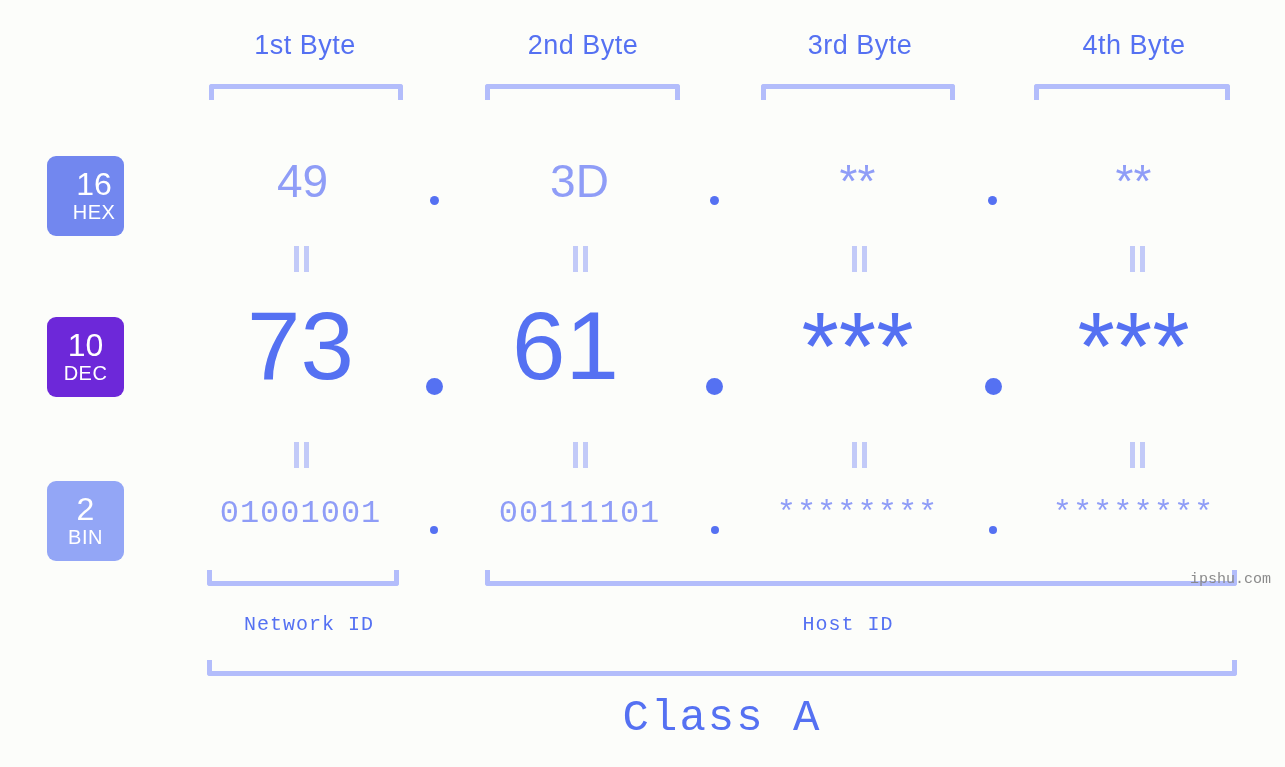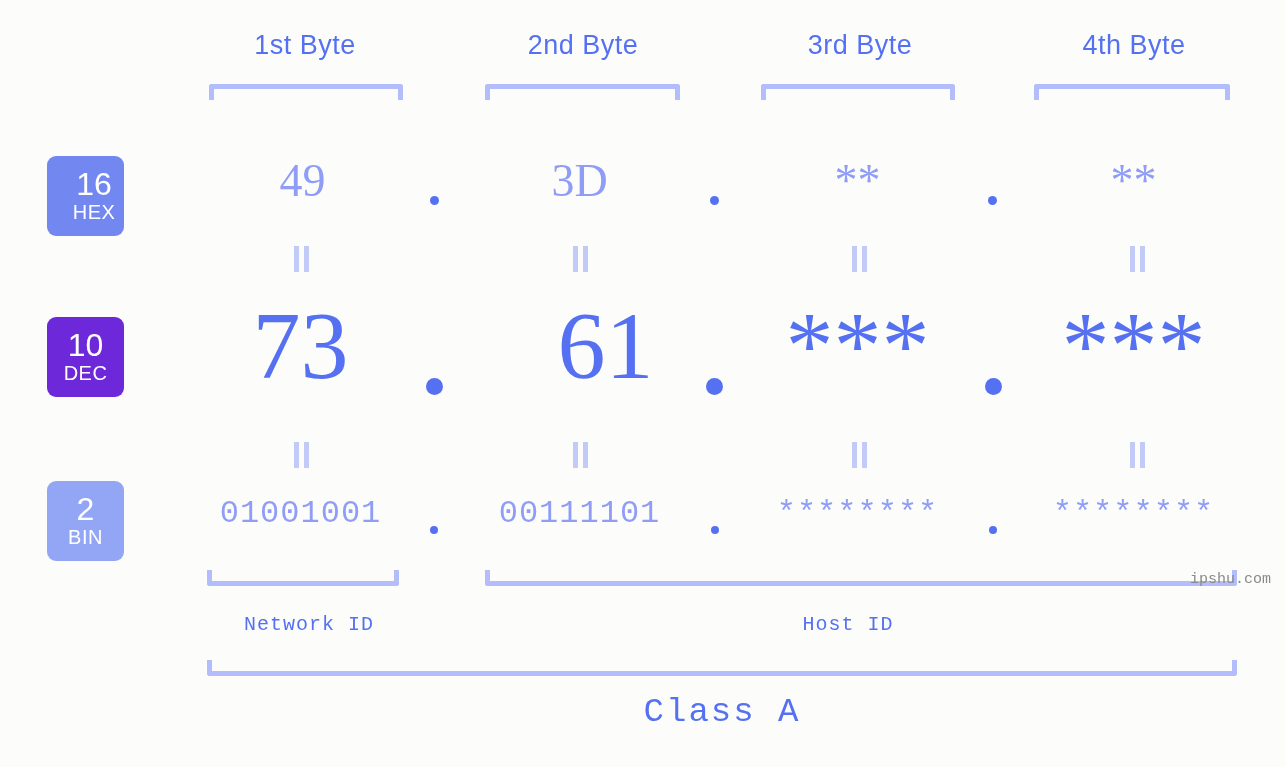--- a/index.html
+++ b/index.html
@@ -84,21 +84,21 @@
     font-weight: 400;
     margin-top: 2px;
     letter-spacing: 0.5px;
   }
 
   
   .cell {
     position: absolute;
     text-align: center;
     white-space: nowrap;
-    font-family: Liberation Serif, serif;
+    font-family: Liberation Sans, sans-serif;
   }
   .hex-cell {
     top: 155px;
     font-size: 46px;
     line-height: 52px;
     color: #8f9df7;
   }
   .dec-cell {
     top: 294px;
     font-size: 96px;
@@ -149,21 +149,21 @@
     text-align: center;
     font-size: 20px;
     color: #5571f2;
     font-family: "Liberation Mono", monospace;
     white-space: nowrap;
     letter-spacing: 1px;
   }
   .class-label {
     position: absolute;
     text-align: center;
-    font-size: 34px;
+    font-size: 44px;
     color: #5571f2;
     font-family: "Liberation Mono", monospace;
     white-space: nowrap;
     letter-spacing: 2px;
   }
 
   
   .watermark {
     position: absolute;
     right: 14px;
@@ -222,21 +222,21 @@
       <i></i>
       <i></i>
     </div>
   <div class="eqbar eq-row1" style="left:1126px;">
       <i></i>
       <i></i>
     </div>
 
   <div class="cell dec-cell" style="left:203px; width:195px;">73</div>
   <div class="dot dot-dec" style="left:426px;"></div>
-  <div class="cell dec-cell" style="left:508px; width:195px;">61</div>
+  <div class="cell dec-cell" style="left:468px; width:195px;">61</div>
   <div class="dot dot-dec" style="left:706px;"></div>
   <div class="cell dec-cell" style="left:760px; width:195px;">***</div>
   <div class="dot dot-dec" style="left:985px;"></div>
   <div class="cell dec-cell" style="left:1036px; width:195px;">***</div>
 
   <div class="eqbar eq-row2" style="left:290px;">
       <i></i>
       <i></i>
     </div>
   <div class="eqbar eq-row2" style="left:569px;">

